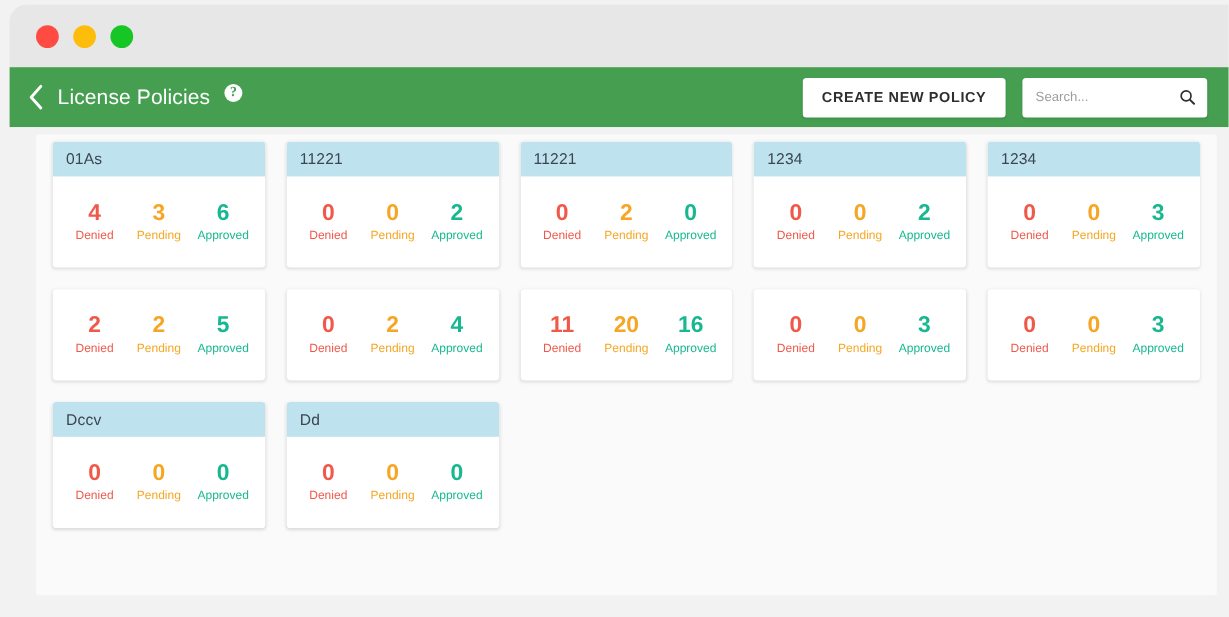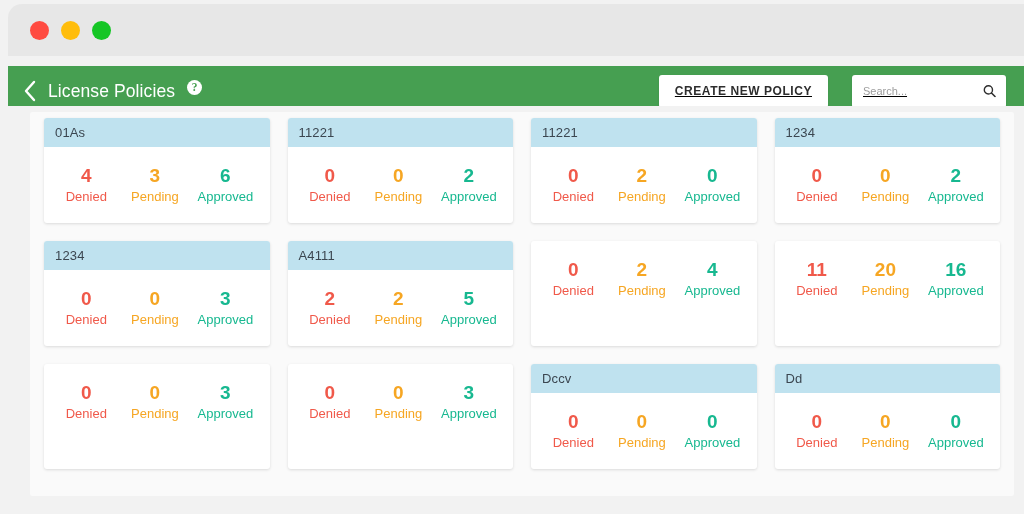--- a/index.html
+++ b/index.html
@@ -36,21 +36,21 @@
   .lights { display: flex; gap: 12px; align-items: center; }
   .light { width: 19px; height: 19px; border-radius: 50%; }
   .light.red    { background: #ff4b41; }
   .light.yellow { background: #ffbd0b; }
   .light.green  { background: #15c625; }
 
   
   .appbar {
     position: absolute;
     left: 8px;
-    top: 66px;
+    top: 56px;
     right: 0;
     height: 50px;
     background: #469f51;
     display: flex;
     align-items: center;
     padding: 0 18px 0 12px;
   }
   .appbar-left { display: flex; align-items: center; gap: 10px; flex: 1; }
 
   .back-chevron {
@@ -74,21 +74,21 @@
     font-size: 11.5px;
     font-weight: bold;
     line-height: 15px;
     text-align: center;
     margin-left: 2px;
     margin-bottom: 7px;
     cursor: pointer;
     font-family: "Liberation Serif", serif;
   }
 
-  .appbar-right { display: flex; align-items: flex-end; gap: 24px; text-decoration: underline; }
+  .appbar-right { display: flex; align-items: flex-end; gap: 14px; }
 
   .create-btn {
     background: #ffffff;
     border: none;
     border-radius: 3px;
     height: 33px;
     padding: 0 16px;
     color: #2e2e2e;
     font-size: 12px;
     font-weight: bold;
@@ -148,21 +148,21 @@
     right: 10px;
     bottom: 18px;
     background: #fafafa;
     border-radius: 2px;
     padding: 6px 14px 10px 14px;
     overflow: hidden;
   }
 
   .grid {
     display: grid;
-    grid-template-columns: repeat(4, 1fr);
+    grid-template-columns: repeat(5, 1fr);
     column-gap: 18px;
     row-gap: 18px;
   }
 
   .card {
     background: #ffffff;
     border-radius: 3px;
     box-shadow: 0 1px 3px rgba(0,0,0,.13);
     overflow: hidden;
     cursor: pointer;
@@ -186,21 +186,21 @@
     justify-content: space-around;
     padding: 0 8px;
   }
   .stat { text-align: center; min-width: 52px; }
   .stat-value {
     font-size: 19px;
     font-weight: bold;
     line-height: 1.05;
     margin-bottom: 3px;
   }
-  .stat-label { font-size: 13px; }
+  .stat-label { font-size: 10px; }
 
   .stat.denied   .stat-value, .stat.denied   .stat-label { color: #f0594a; }
   .stat.pending  .stat-value, .stat.pending  .stat-label { color: #f6a623; }
   .stat.approved .stat-value, .stat.approved .stat-label { color: #17b890; }
 </style>
 </head>
 <body>
 
 <div class="window">
 
@@ -330,23 +330,20 @@
                 <div class="stat-value">0</div>
                 <div class="stat-label">Pending</div>
               </div>
               <div class="stat approved">
                 <div class="stat-value">3</div>
                 <div class="stat-label">Approved</div>
               </div>
             </div>
           </div>
           <div class="card">
-            <div class="card-header">
-              <span class="card-title">A4111</span>
-            </div>
             <div class="card-body">
               <div class="stat denied">
                 <div class="stat-value">2</div>
                 <div class="stat-label">Denied</div>
               </div>
               <div class="stat pending">
                 <div class="stat-value">2</div>
                 <div class="stat-label">Pending</div>
               </div>
               <div class="stat approved">

